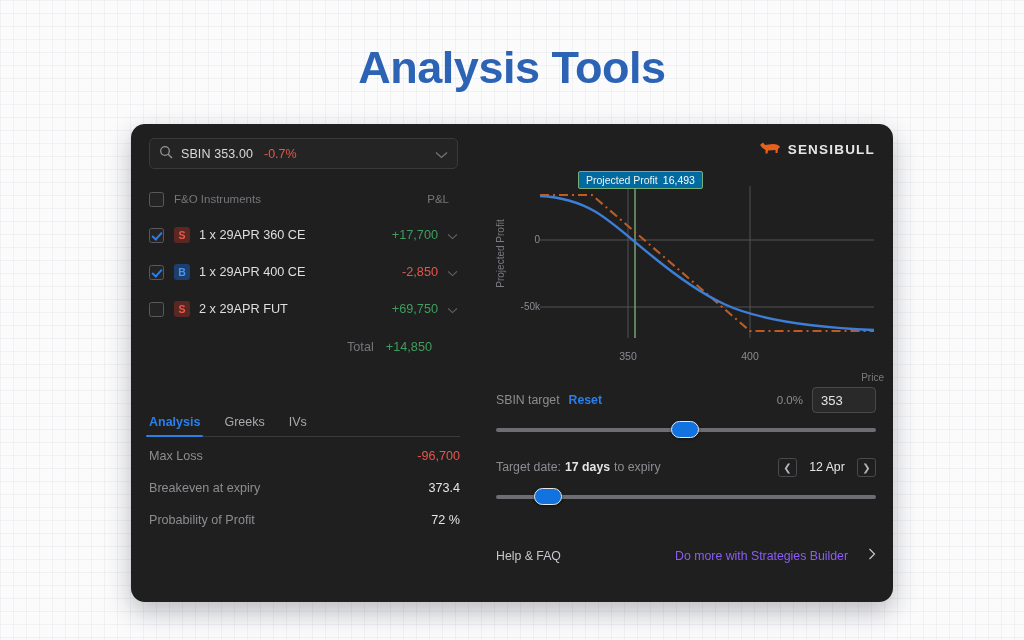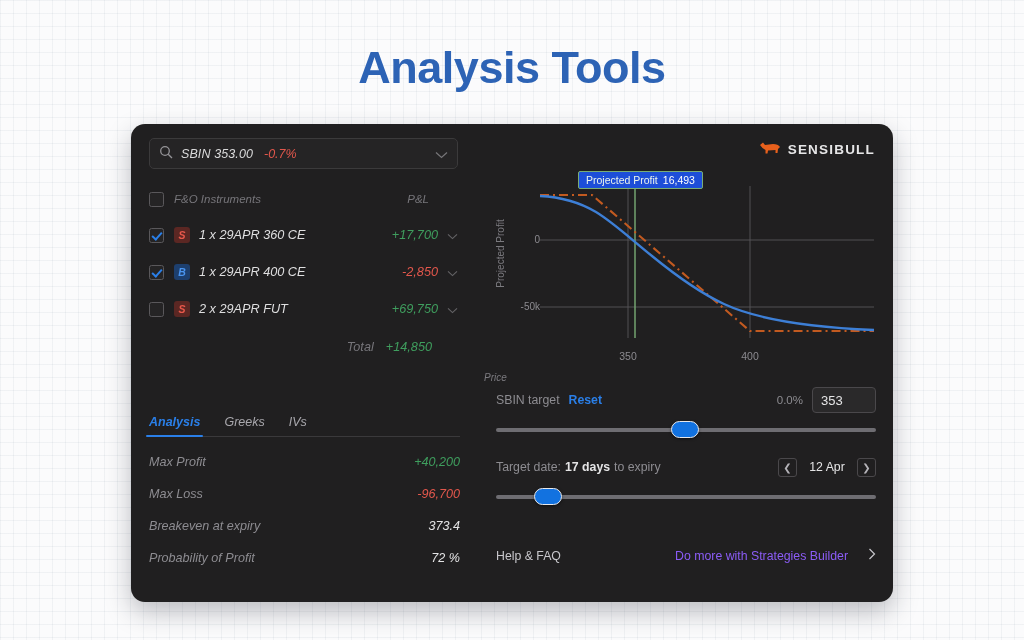--- a/index.html
+++ b/index.html
@@ -43,21 +43,20 @@
     overflow: hidden;
   }
 
   
   #left-panel {
     position: absolute;
     left: 0; top: 0;
     width: 345px;
     height: 478px;
     padding: 14px 18px 4px 18px;
-    font-style: italic;
   }
 
   #search-box {
     height: 31px;
     border: 1px solid #3b3a3b;
     border-radius: 5px;
     background: #252425;
     display: flex;
     align-items: center;
     padding: 0 9px;
@@ -82,21 +81,21 @@
   }
   .list-head .hd-label {
     font-size: 11.5px;
     color: #76757a;
     margin-left: 10px;
   }
   .list-head .hd-pl {
     margin-left: auto;
     font-size: 11.5px;
     color: #76757a;
-    margin-right: 29px;
+    margin-right: 9px;
     text-align: right;
   }
 
   .cbox {
     width: 15px; height: 15px;
     border: 1.3px solid #5a585b;
     border-radius: 2.5px;
     background: #252425;
     flex: 0 0 auto;
     position: relative;
@@ -214,21 +213,21 @@
 
   #chart-area {
     position: absolute;
     left: 8px; top: 44px;
     width: 400px; height: 340px;
   }
 
   .tip-badge {
     position: absolute;
     left: 94px; top: 3px;
-    background: #1d4ed8;
+    background: #0369a1;
     border: 1px solid #79ad76;
     border-radius: 2px;
     padding: 2px 7px;
     font-size: 10.5px;
     color: #ecf4ec;
     white-space: nowrap;
   }
   .tip-badge .tip-val { color: #ffffff; margin-left: 5px; }
 
   .y-axis-title {
@@ -237,24 +236,23 @@
     width: 120px;
     text-align: center;
     transform: rotate(-90deg);
     font-size: 10px;
     color: #7b7a7f;
   }
   .x-axis-title {
     position: absolute;
     left: 0; top: 204px;
     width: 400px;
-    text-align: left;
+    text-align: right;
     font-size: 10px;
     color: #7b7a7f;
-    font-style: italic;
   }
   .y-tick {
     position: absolute;
     right: 344px;
     font-size: 10px;
     color: #8c8b90;
     text-align: right;
     width: 40px;
   }
   .x-tick {
@@ -396,24 +394,20 @@
     </div>
 
     <div id="tabs-block">
       <div class="tab-row">
         <span class="tab active">Analysis</span>
         <span class="tab">Greeks</span>
         <span class="tab">IVs</span>
       </div>
       <div class="tab-underline"></div>
 
-      <div class="stat-row" style="margin-top:12px">
-        <span class="stat-label">Max Profit</span>
-        <span class="stat-val" style="color:#3f9e5e">+40,200</span>
-      </div>
       <div class="stat-row">
         <span class="stat-label">Max Loss</span>
         <span class="stat-val" style="color:#e2574c">-96,700</span>
       </div>
       <div class="stat-row">
         <span class="stat-label">Breakeven at expiry</span>
         <span class="stat-val">373.4</span>
       </div>
       <div class="stat-row">
         <span class="stat-label">Probability of Profit</span>

